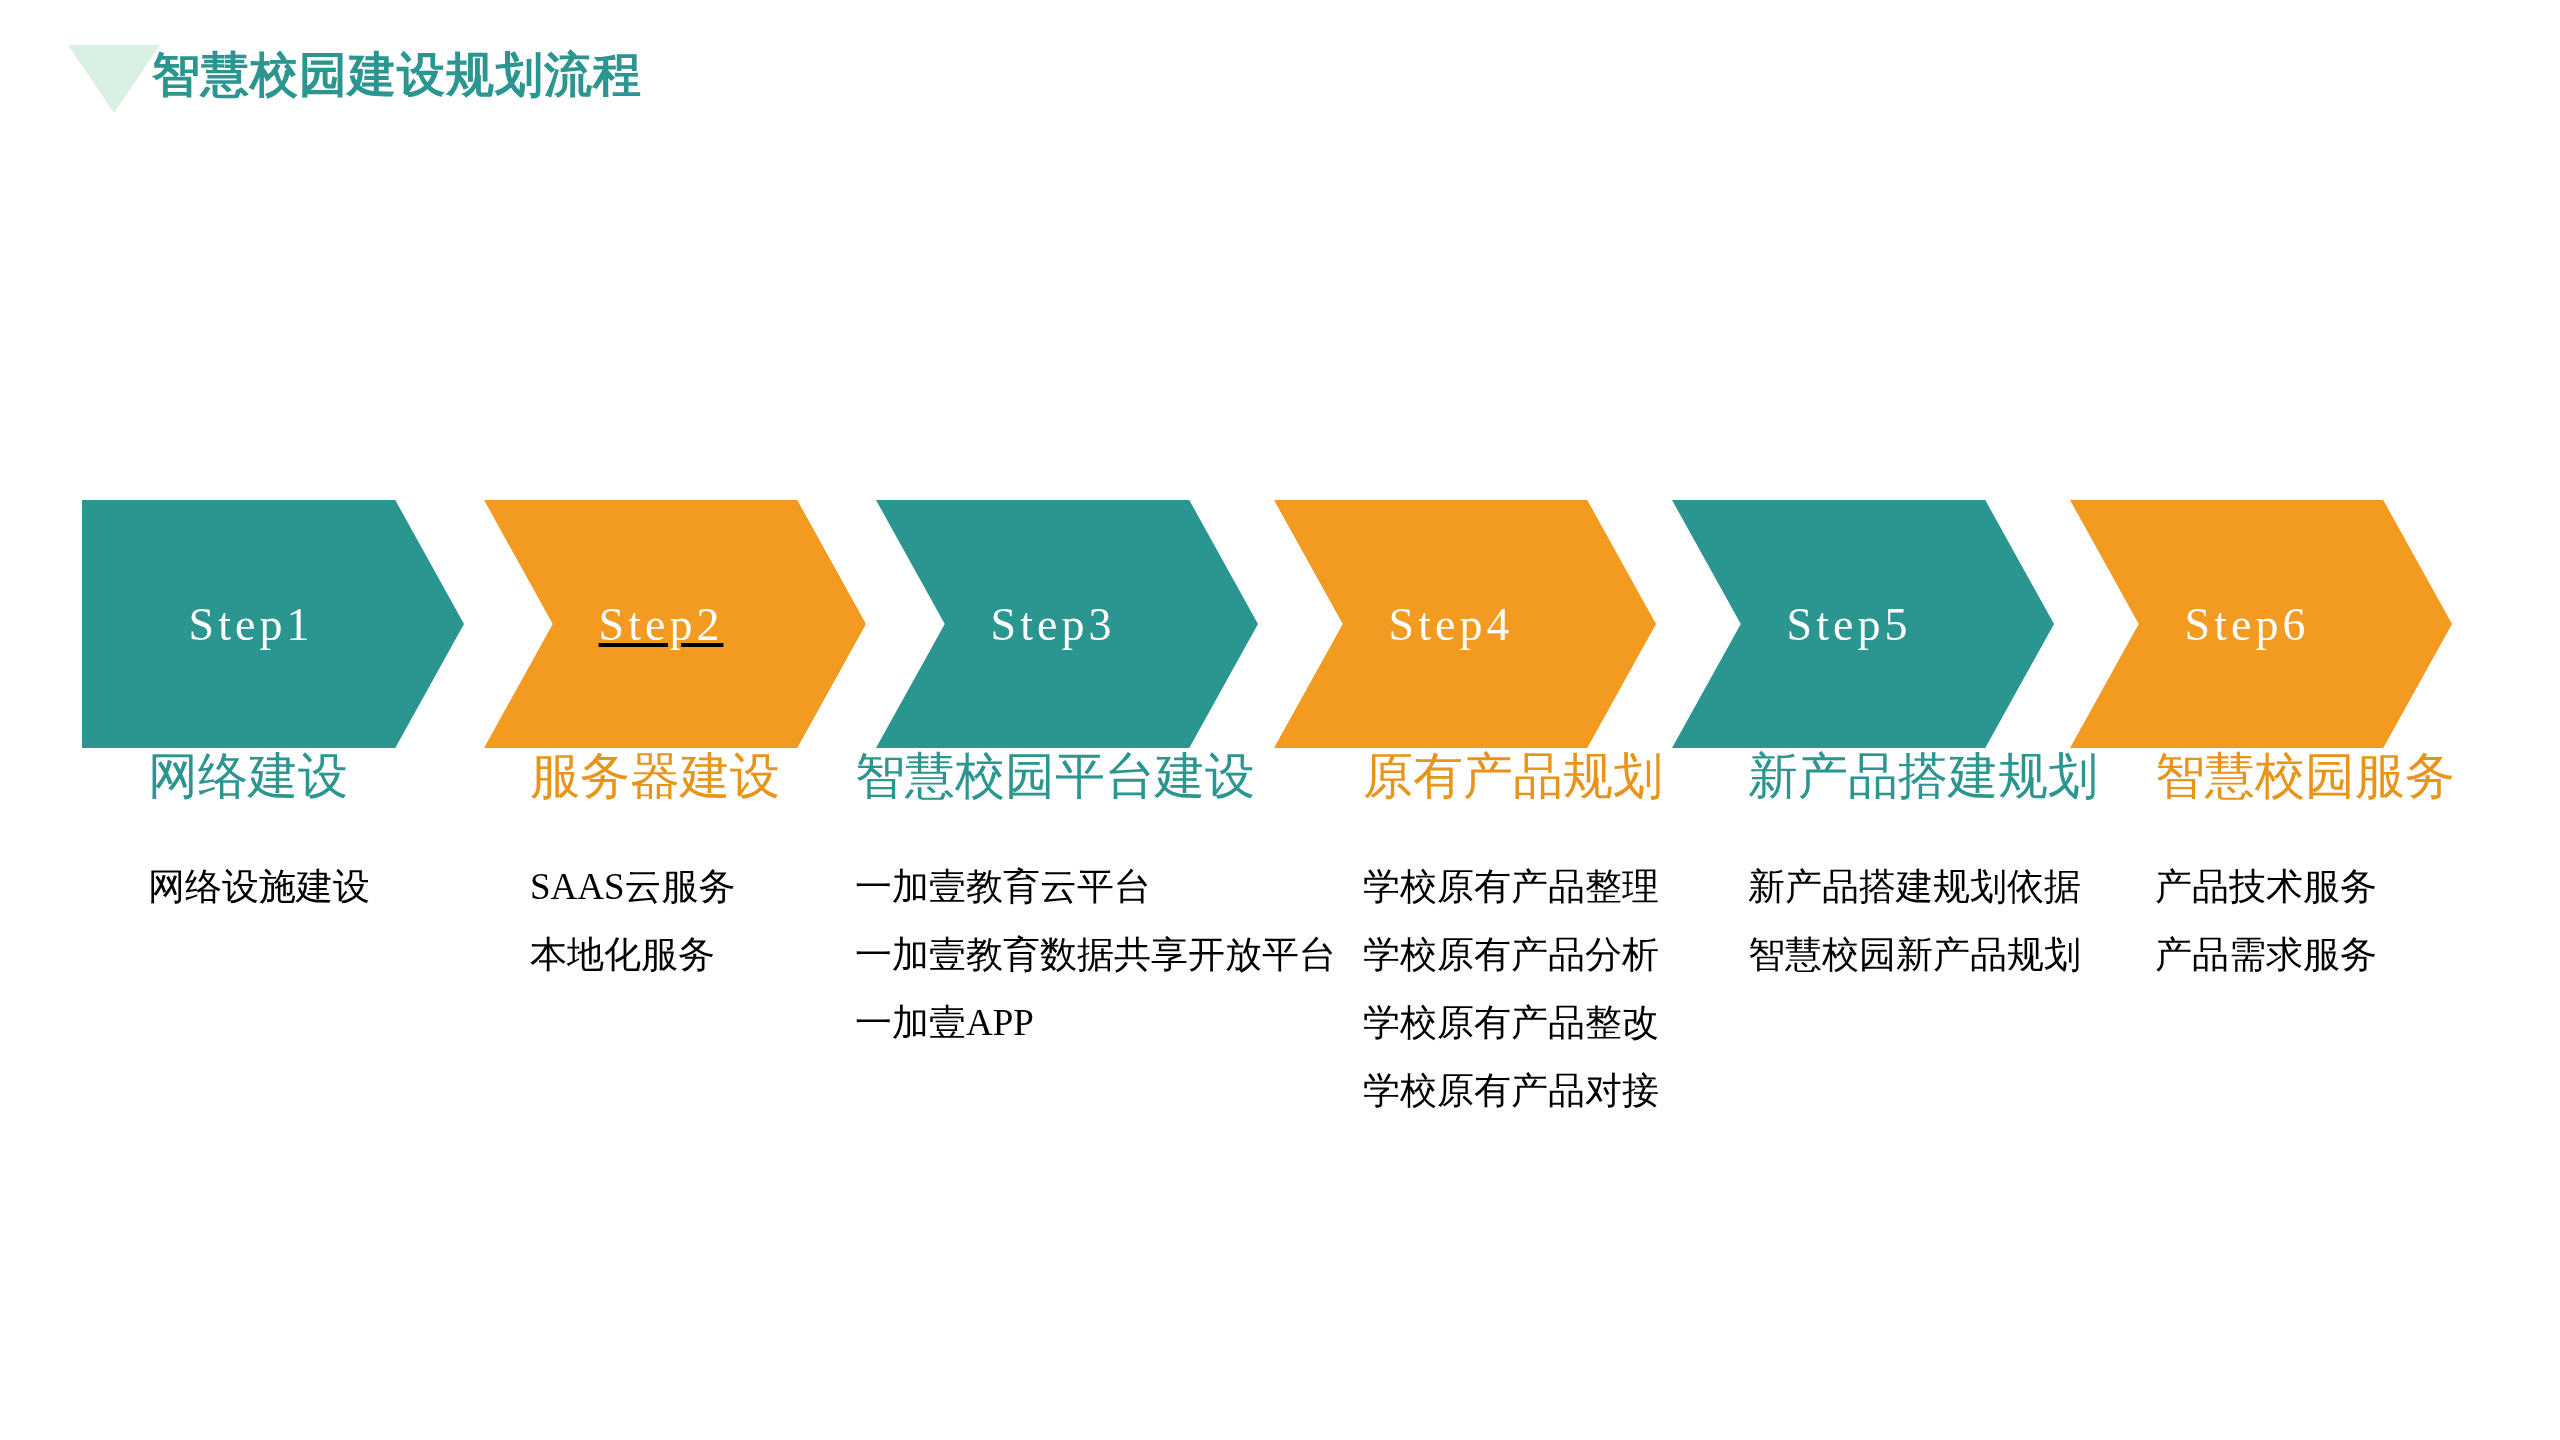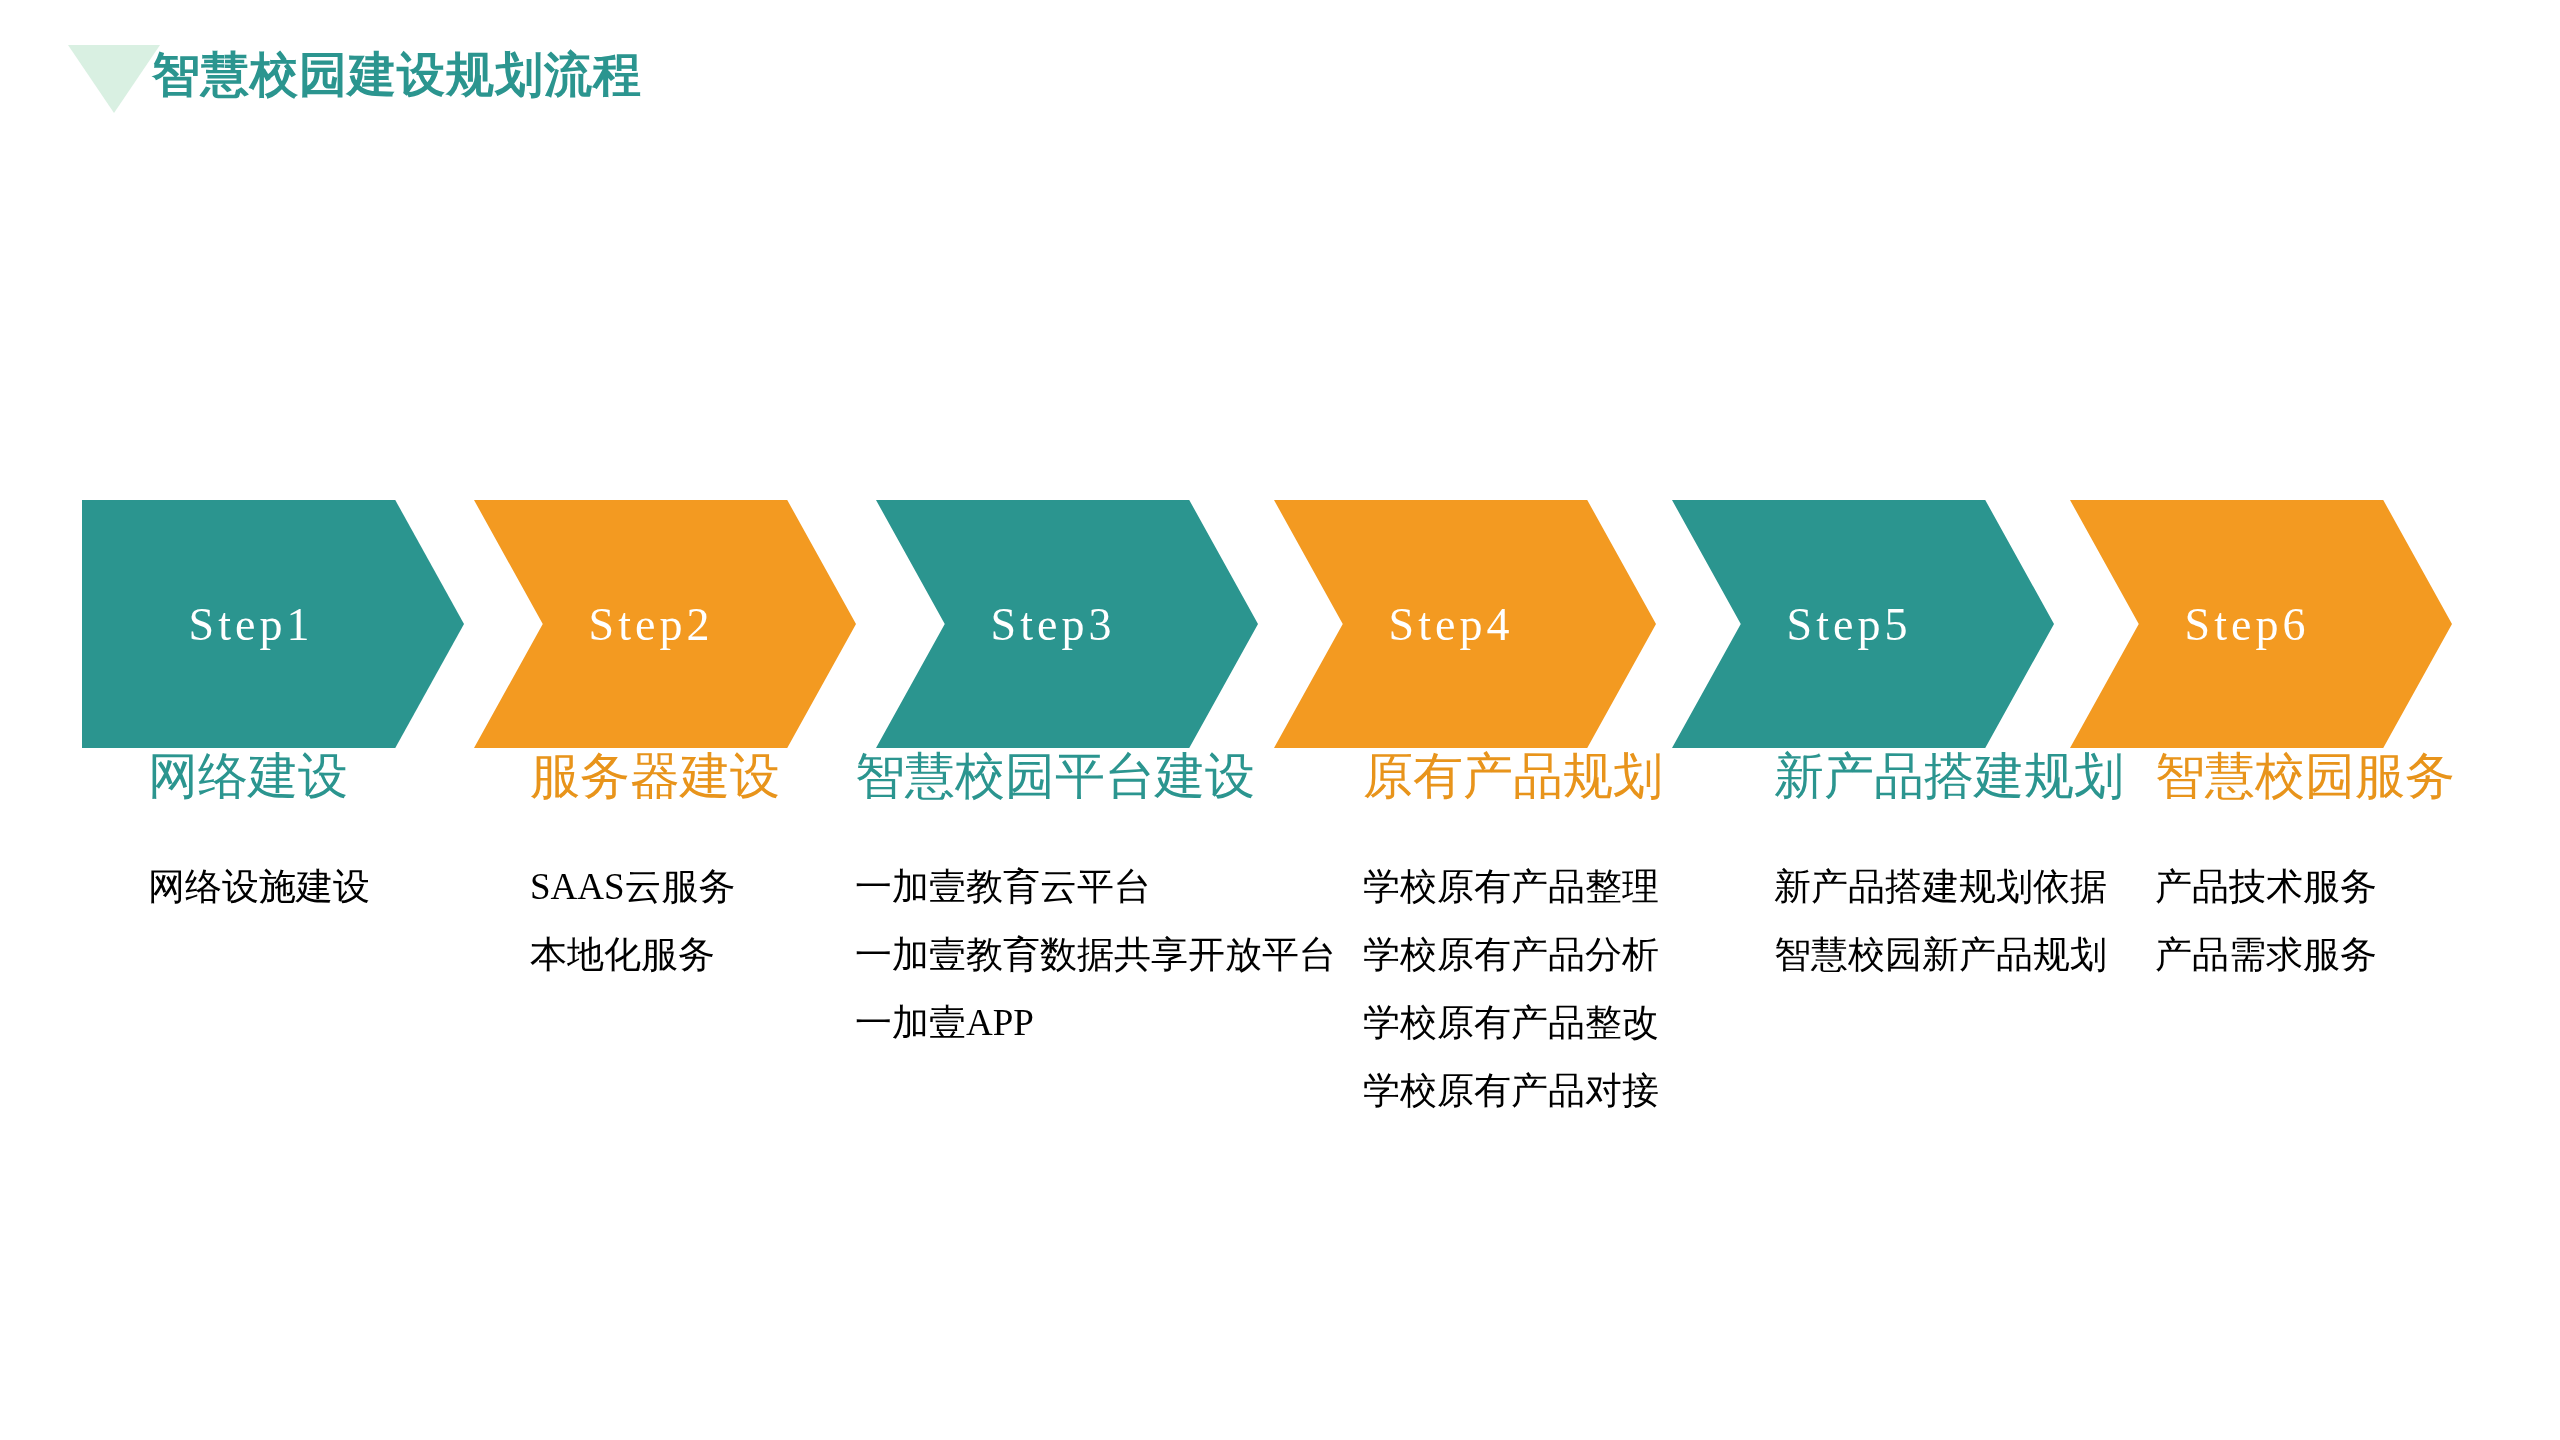--- a/index.html
+++ b/index.html
@@ -137,21 +137,21 @@
     <div id="title-triangle"></div>
     <div id="page-title">智慧校园建设规划流程</div>
   </div>
 
   <div id="chevron-row">
 
     <div class="chevron first teal" style="left: 82px;">
       <span class="chevron-label">Step1</span>
     </div>
 
-    <div class="chevron notched orange" style="left: 474px;">
+    <div class="chevron notched orange" style="left: 484px; text-decoration: underline;">
       <span class="chevron-label">Step2</span>
     </div>
 
     <div class="chevron notched teal" style="left: 876px;">
       <span class="chevron-label">Step3</span>
     </div>
 
     <div class="chevron notched orange" style="left: 1274px;">
       <span class="chevron-label">Step4</span>
     </div>
@@ -195,21 +195,21 @@
     <div class="column" style="left: 1363px;">
       <div class="col-heading orange">原有产品规划</div>
       <ul class="col-items">
           <li class="col-item">学校原有产品整理</li>
           <li class="col-item">学校原有产品分析</li>
           <li class="col-item">学校原有产品整改</li>
           <li class="col-item">学校原有产品对接</li>
         </ul>
     </div>
 
-    <div class="column" style="left: 1748px; margin-left: 26px;">
+    <div class="column" style="left: 1748px;">
       <div class="col-heading teal">新产品搭建规划</div>
       <ul class="col-items">
           <li class="col-item">新产品搭建规划依据</li>
           <li class="col-item">智慧校园新产品规划</li>
         </ul>
     </div>
 
     <div class="column" style="left: 2155px;">
       <div class="col-heading orange">智慧校园服务</div>
       <ul class="col-items">

